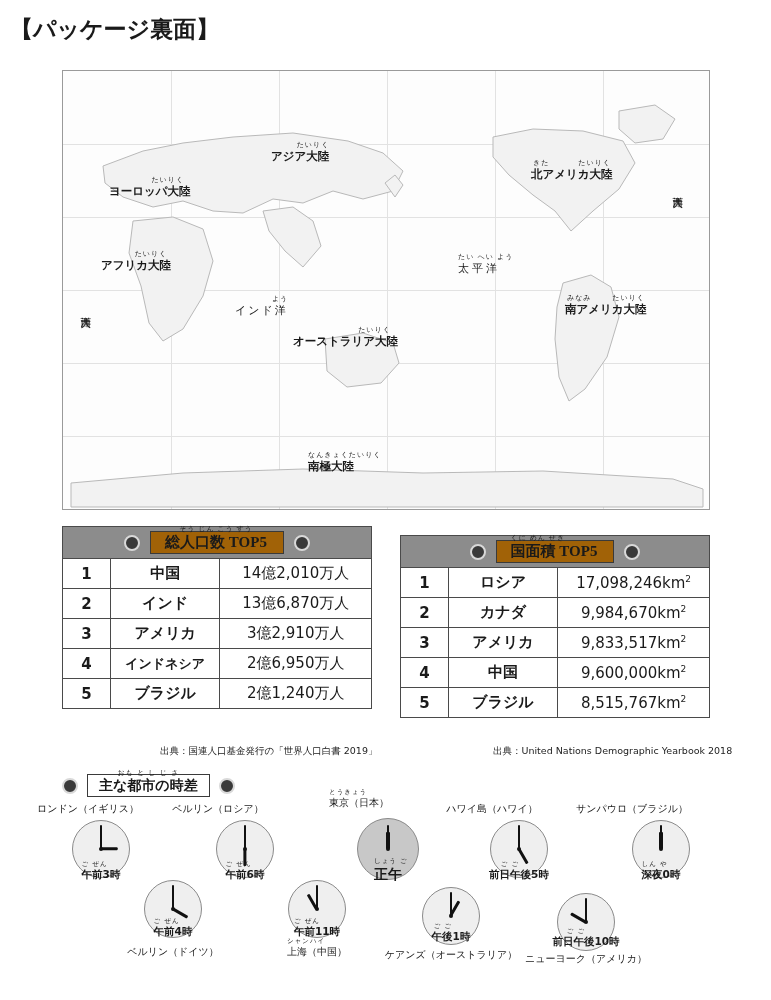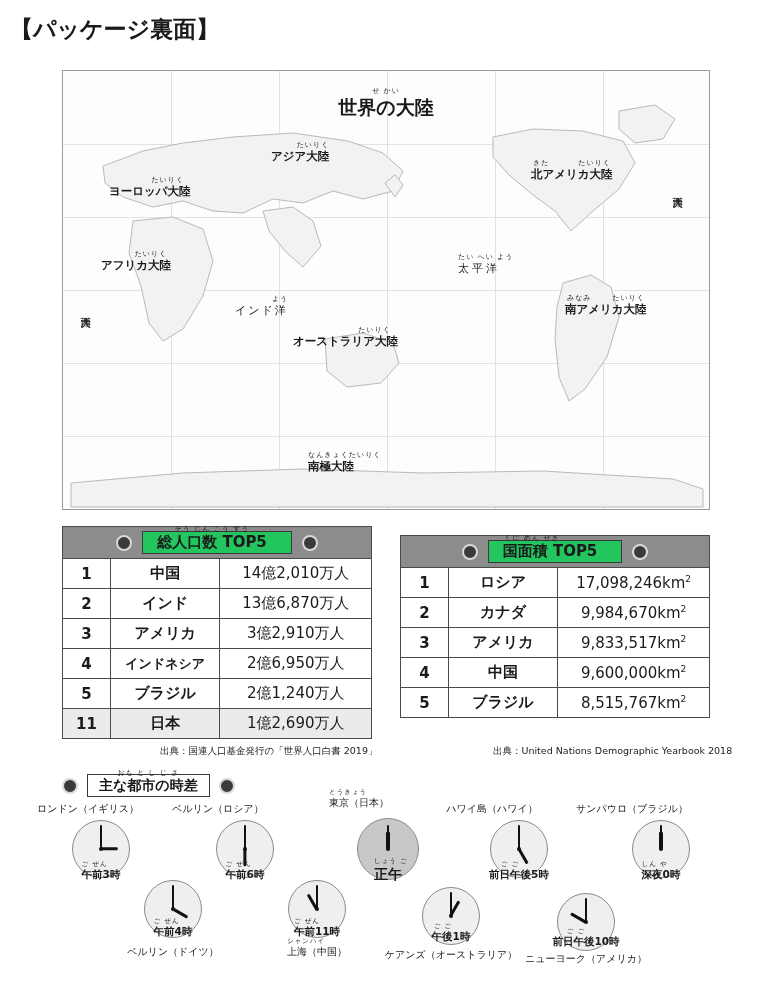--- a/index.html
+++ b/index.html
@@ -100,27 +100,28 @@
   }
   .dot {
     width: 16px; height: 16px;
     border-radius: 50%;
     background: #3a3a3a;
     border: 2px solid #d9d9d9;
     display: inline-block;
     flex: none;
   }
   .tbl-head-label {
-    background: #22c55e;
+    background: #a16207;
     border: 1px solid #3a3a3a;
-    padding: 2px 24px 1px 14px;
+    padding: 2px 16px 1px 14px;
     font-size: 15px;
     font-weight: bold;
     position: relative;
     line-height: 1.15;
+    font-family: Liberation Serif, serif;
   }
   .rank-table td {
     height: 30px;
     font-size: 15px;
     text-align: center;
     background: #ffffff;
   }
   .c-rank { width: 48px; font-weight: bold; }
   .c-name { width: 110px; font-weight: bold; }
   .c-val  { width: 152px; }
@@ -239,25 +240,20 @@
       <path d="M500,212 L528,204 L548,216 L556,246 L544,286 L522,318 L506,330 L496,306 L492,268 L494,236 Z"></path>
 
       <path d="M8,412 L120,402 L240,398 L360,402 L480,400 L610,408 L640,418 L640,436 L8,436 Z"></path>
 
       <path d="M556,40 L592,34 L612,48 L600,68 L572,72 L556,58 Z"></path>
 
       <path d="M322,112 L332,104 L340,114 L332,126 Z"></path>
     </g>
   </svg>
 
-  <div class="map-title">
-    <span class="ruby-wrap">
-      <span class="ruby">せ かい</span><span>世界の大陸</span>
-    </span>
-  </div>
 
   <div class="map-label" style="left:208px; top:78px">
     <span class="ruby-wrap"><span class="ruby" style="left:44%;right:auto">たいりく</span><span>アジア大陸</span></span>
   </div>
   <div class="map-label" style="left:46px; top:113px">
     <span class="ruby-wrap"><span class="ruby" style="left:52%;right:auto">たいりく</span><span>ヨーロッパ大陸</span></span>
   </div>
   <div class="map-label" style="left:468px; top:96px">
     <span class="ruby-wrap"><span class="ruby" style="left:2px;right:auto">きた</span><span class="ruby" style="left:58%;right:auto">たいりく</span><span>北アメリカ大陸</span></span>
   </div>
@@ -315,25 +311,20 @@
   <tr>
     <td class="c-rank">4</td>
     <td class="c-name" style="font-size:13px">インドネシア</td>
     <td class="c-val">2億6,950万人</td>
   </tr>
   <tr>
     <td class="c-rank">5</td>
     <td class="c-name">ブラジル</td>
     <td class="c-val">2億1,240万人</td>
   </tr>
-  <tr class="row-jp">
-    <td class="c-rank">11</td>
-    <td class="c-name">日本</td>
-    <td class="c-val">1億2,690万人</td>
-  </tr>
 </tbody>
   </table>
 <div class="src left">出典：国連人口基金発行の「世界人口白書 2019」</div>
 
 <table class="rank-table right">
   <tbody>
       <tr>
     <th class="tbl-head" colspan="3">
       <div class="tbl-head-inner">
         <span class="dot"></span>

